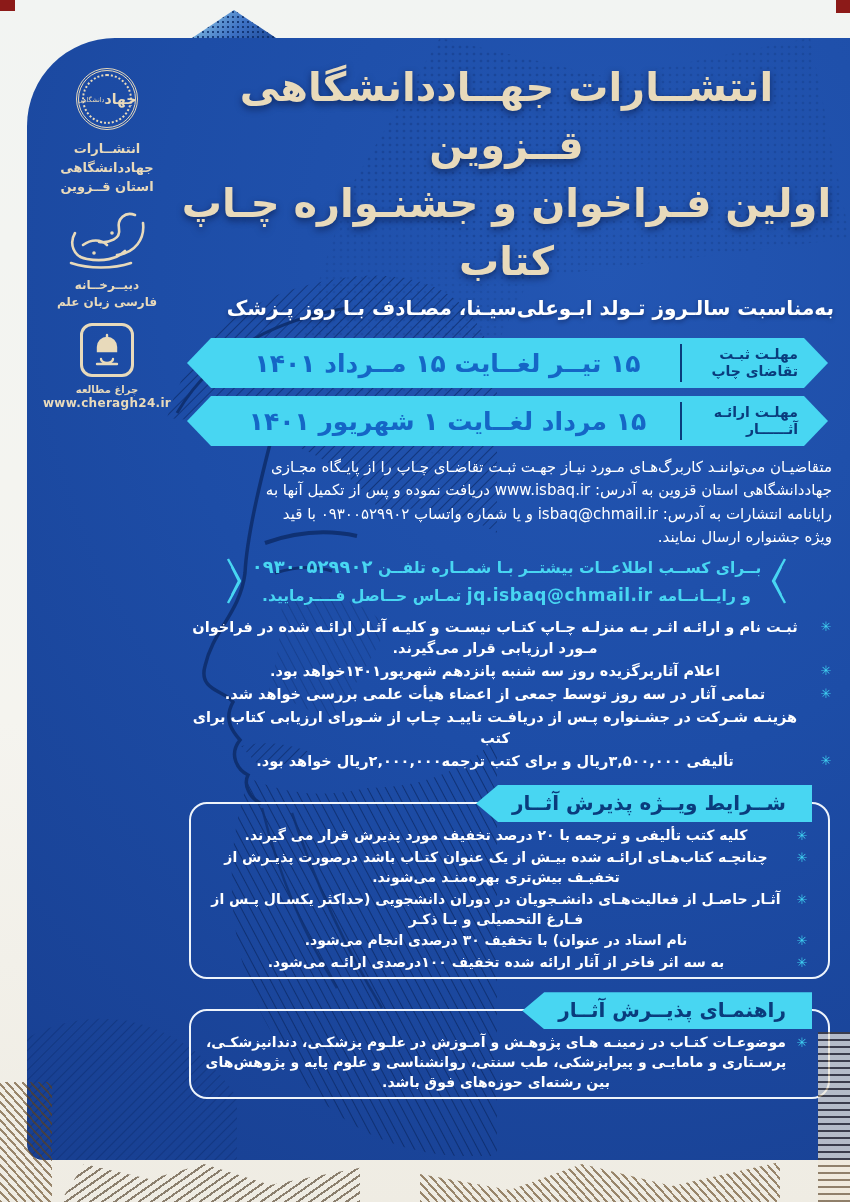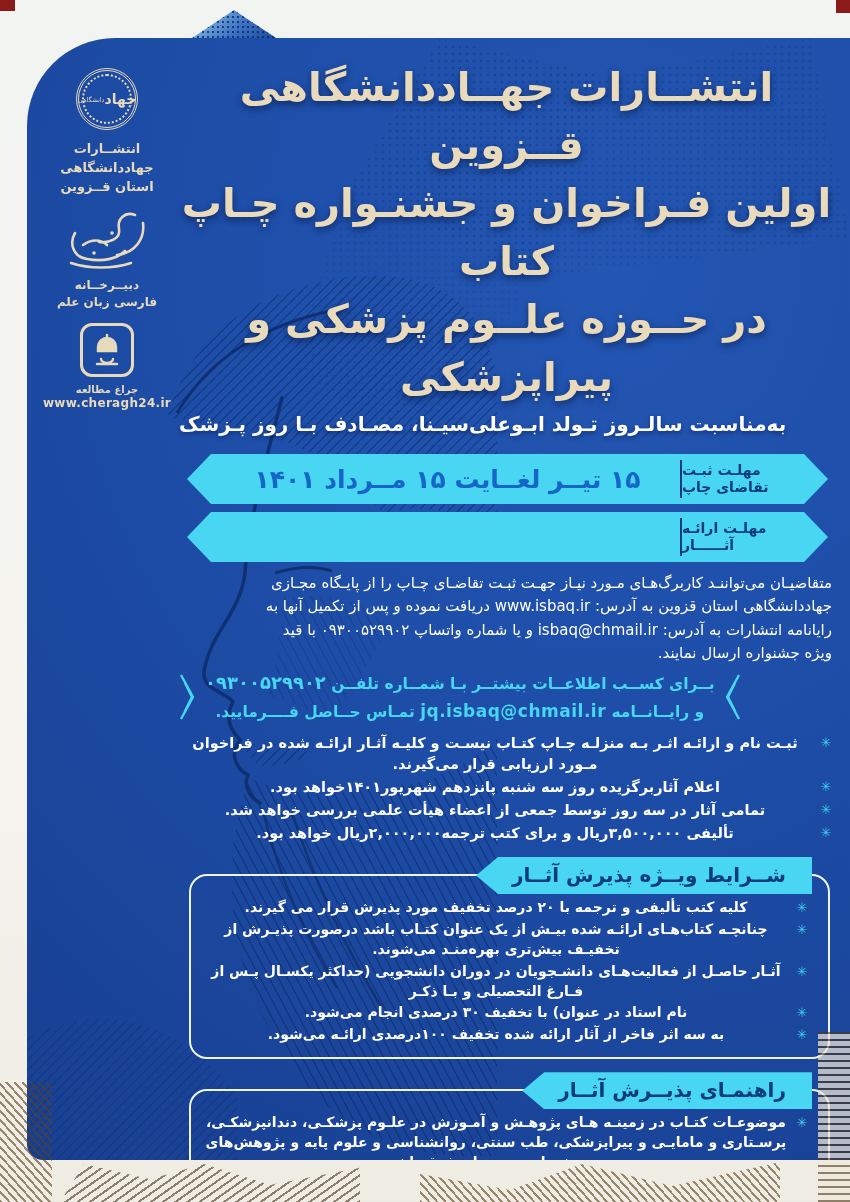--- a/index.html
+++ b/index.html
@@ -54,59 +54,59 @@
   .side-cap { font-size:10px; font-weight:bold; line-height:1.3; }
   .side-url { font-size:12px; letter-spacing:.3px; direction:ltr;font-weight:bold; }
 
   
   .content {
     position:absolute; right:16px; left:152px; top:20px; z-index:4;
     direction:rtl;
   }
   .title { text-align:center; color:#e8dabb; font-weight:bold; font-size:40px;
     line-height:1.45; text-shadow:0 3px 7px rgba(2,10,40,.5); letter-spacing:-.5px; }
-  .subtitle { text-align:left; color:#ffffff; font-weight:bold; font-size:20px;
+  .subtitle { text-align:right; color:#ffffff; font-weight:bold; font-size:20px;
     margin-top:6px; text-shadow:0 2px 4px rgba(2,10,40,.4); }
 
   
   .bars { margin-top:18px; }
   .bar {
     height:50px; margin:0 6px 8px 8px; background:#48d6f2;
     clip-path:polygon(0 50%, 24px 0, calc(100% - 24px) 0, 100% 50%, calc(100% - 24px) 100%, 24px 100%);
     display:flex; align-items:center;
   }
   .bar-label {
     width:148px; padding-right:30px; height:38px; display:flex; flex-direction:column;
-    justify-content:center; text-align:left; color:#0a3c7d; font-weight:bold;
+    justify-content:center; text-align:right; color:#0a3c7d; font-weight:bold;
     font-size:14px; line-height:1.25; border-left:2px solid #0a3c7d;
   }
   .bar-value { flex:1; text-align:center; color:#1566c6; font-weight:bold; font-size:25px; padding-left:28px; }
 
   
   .intro { margin:10px 2px 0 86px; color:#fff; font-weight:normal; font-size:15px;
     line-height:1.55; text-align:right; }
 
   
-  .contact { margin-top:4px; display:flex; align-items:center; justify-content:flex-end; gap:8px; }
+  .contact { margin-top:4px; display:flex; align-items:center; justify-content:center; gap:8px; }
   .contact-text { color:#48d6f2; font-weight:bold; font-size:15.5px; line-height:1.6; text-align:center; }
   .contact-text .big { font-size:18px; letter-spacing:1px; }
   .contact-text .email { direction:ltr; unicode-bidi:embed; font-size:17px; letter-spacing:.5px; }
   .orn { flex:none; }
 
   
   .list { margin-top:8px; }
   .note-row { display:flex; gap:7px; align-items:flex-start; margin-bottom:2px; }
   .bullet { flex:none; width:16px; color:#3fd0f0; font-size:13px; line-height:1.5; text-align:center; }
   .bullet.hidden-bullet { visibility:hidden; }
   .note-text { flex:1; color:#ffffff; font-weight:bold; font-size:14.5px; line-height:1.45; text-align:center; }
 
   
   .box {
     position:relative; border:2px solid #eef4fb; border-radius:18px;
-    margin:30px 4px 0 10px; padding:22px 18px 10px 14px;
+    margin:30px 4px 0 10px; padding:22px 18px 2px 14px;
   }
   .box .note-text { font-size:14px; line-height:1.42; }
   .box-header {
     position:absolute; top:-19px; right:16px; height:37px; line-height:37px;
     background:#48d6f2; color:#0a3c7d; font-weight:bold; font-size:20px;
     padding:0 26px 0 36px;
     clip-path:polygon(0 50%, 22px 0, 100% 0, 100% 100%, 22px 100%);
     white-space:nowrap;
   }
 
@@ -207,37 +207,37 @@
       </div>
       <div class="side-cap">چراغ مطالعه</div>
       <div class="side-url">www.cheragh24.ir</div>
     </div>
 
     <div class="content">
 
       <div class="title">
         <div>انتشــارات جهــاددانشگاهی قــزوین</div>
         <div>اولین فـراخوان و جشنـواره چـاپ کتاب</div>
-        <div>در حــوزه علــوم پزشکی و پیراپزشکی</div>
       </div>
       <div class="subtitle">به‌مناسبت سالـروز تـولد ابـوعلی‌سیـنا، مصـادف بـا روز پـزشک</div>
 
       <div class="bars">
         <div class="bar">
           <div class="bar-label">
             <span>مهلـت ثبـت</span>
             <span>تقاضای چاپ</span>
           </div>
           <div class="bar-value">۱۵ تیــر لغــایت ۱۵ مــرداد ۱۴۰۱</div>
         </div>
         <div class="bar">
           <div class="bar-label">
             <span>مهلـت ارائـه</span>
             <span>آثــــــار</span>
           </div>
+          <div class="bar-value">۱۵ مرداد لغــایت ۱ شهریور ۱۴۰۱</div>
         </div>
       </div>
 
       <p class="intro">متقاضیـان می‌تواننـد کاربرگ‌هـای مـورد نیـاز جهـت ثبـت تقاضـای چـاپ را از پایـگاه مجـازی جهاددانشگاهی استان قزوین به آدرس: www.isbaq.ir دریافت نموده و پس از تکمیل آنها به رایانامه انتشارات به آدرس: isbaq@chmail.ir و یا شماره واتساپ ۰۹۳۰۰۵۲۹۹۰۲ با قید ویژه جشنواره ارسال نمایند.</p>
 
       <div class="contact">
         <svg class="orn" width="18" height="48" viewBox="0 0 18 48">
           <g fill="none" stroke="#48d6f2" stroke-width="2.4" stroke-linejoin="round">
             <path d="M16,2 L4,24 L16,46"></path>
             <path d="M12,10 L5,24 L12,38"></path>
@@ -269,20 +269,24 @@
   </div>
           <div class="note-row">
     <span class="bullet">✳</span>
     <span class="note-text">اعلام آثاربرگزیده روز سه شنبه پانزدهم شهریور۱۴۰۱خواهد بود.</span>
   </div>
           <div class="note-row">
     <span class="bullet">✳</span>
     <span class="note-text">تمامی آثار در سه روز توسط جمعی از اعضاء هیأت علمی بررسی خواهد شد.</span>
   </div>
           <div class="note-row">
+    <span class="bullet hidden-bullet">✳</span>
+    <span class="note-text">هزینـه شـرکت در جشـنواره پـس از دریافـت تاییـد چـاپ از شـورای ارزیابی کتاب برای کتب</span>
+  </div>
+          <div class="note-row">
     <span class="bullet">✳</span>
     <span class="note-text">تألیفی ۳,۵۰۰,۰۰۰ریال و برای کتب ترجمه۲,۰۰۰,۰۰۰ریال خواهد بود.</span>
   </div>
         </div>
 
       <div class="box">
         <div class="box-header">شــرایط ویــژه پذیرش آثــار</div>
         <div class="list" style="margin-top:0">
             <div class="note-row">
     <span class="bullet">✳</span>

